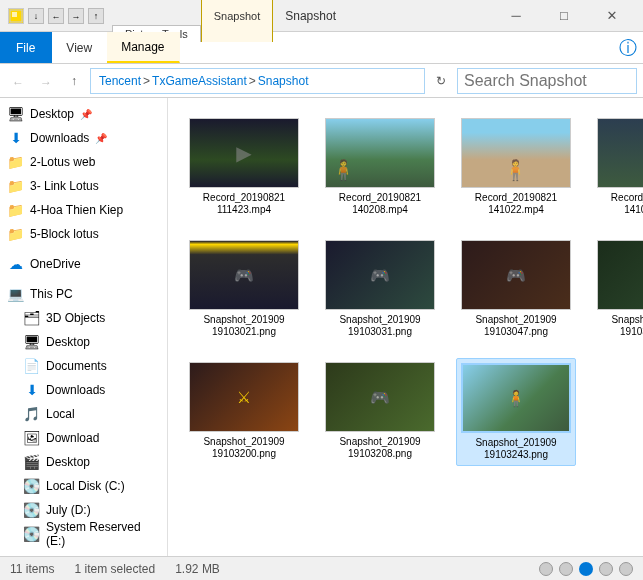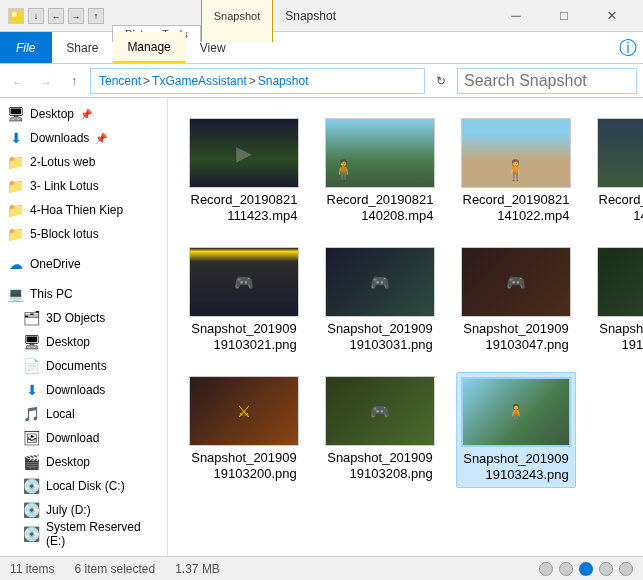--- a/index.html
+++ b/index.html
@@ -17,21 +17,21 @@
     .title-bar-text-group { display: flex; align-items: stretch; margin-left: 8px; }
     .picture-tools-tab { background: #fff; border: 1px solid #c0c0c0; border-bottom: none; padding: 2px 12px; font-size: 11px; color: #333; display: flex; flex-direction: column; align-items: center; justify-content: center; margin-top: 36px; }
     .snapshot-tab { background: #fff9e8; border: 1px solid #c0a000; border-bottom: none; padding: 2px 12px; font-size: 11px; color: #333; display: flex; flex-direction: column; align-items: center; justify-content: center; }
     .title-bar-right { display: flex; align-items: center; gap: 2px; margin-left: auto; }
     .window-btn { width: 46px; height: 30px; display: flex; align-items: center; justify-content: center; font-size: 13px; cursor: pointer; color: #555; }
 
     
     .ribbon { background: #fff; border-bottom: 1px solid #d0d0d0; height: 32px; display: flex; align-items: stretch; }
     .ribbon-tab { padding: 0 14px; display: flex; align-items: center; font-size: 12px; color: #333; cursor: pointer; border-right: 1px solid transparent; }
     .ribbon-tab.active { background: #fff9e8; border-bottom: 2px solid #ffd700; color: #000; font-weight: 500; }
-    .ribbon-file { background: #0078d7; color: #fff; padding: 0 16px; display: flex; align-items: center; cursor: pointer; font-style: italic; }
+    .ribbon-file { background: #0078d7; color: #fff; padding: 0 16px; display: flex; align-items: center; cursor: pointer; }
     .ribbon-manage { background: #fff9e8; color: #000; }
 
     
     .address-bar { background: #fff; border-bottom: 1px solid #d0d0d0; height: 34px; display: flex; align-items: center; padding: 0 6px; gap: 4px; }
     .nav-btn { width: 24px; height: 24px; display: flex; align-items: center; justify-content: center; color: #555; font-size: 12px; cursor: pointer; border-radius: 2px; }
     .nav-btn.disabled { color: #bbb; cursor: default; }
     .address-path { flex: 1; height: 26px; border: 1px solid #aad4f5; background: #fff; display: flex; align-items: center; padding: 0 8px; font-size: 12px; }
     .path-part { color: #0078d7; cursor: pointer; }
     .path-sep { color: #555; margin: 0 2px; }
     .address-refresh { width: 24px; height: 24px; display: flex; align-items: center; justify-content: center; color: #555; cursor: pointer; }
@@ -48,21 +48,21 @@
     .sidebar-item .icon { width: 16px; height: 16px; flex-shrink: 0; display: flex; align-items: center; justify-content: center; font-size: 14px; }
     .sidebar-item .label { font-size: 12px; color: #000; }
     .sidebar-divider { height: 6px; }
 
     
     .file-area { flex: 1; background: #fff; overflow-y: auto; padding: 16px; }
     .file-grid { display: grid; grid-template-columns: repeat(4, 120px); gap: 16px; }
     .file-item { display: flex; flex-direction: column; align-items: center; gap: 4px; cursor: pointer; padding: 4px; border-radius: 2px; }
     .file-item.selected { background: #cce8ff; border: 1px solid #99d1ff; }
     .file-thumb { width: 110px; height: 70px; background: #333; border: 1px solid #ccc; overflow: hidden; position: relative; }
-    .file-name { font-size: 13px; text-align: right; color: #000; word-break: break-all; line-height: 1.2; }
+    .file-name { font-size: 10px; text-align: center; color: #000; word-break: break-all; line-height: 1.2; }
 
     
     .status-bar { height: 24px; background: #f0f0f0; border-top: 1px solid #d0d0d0; display: flex; align-items: center; padding: 0 10px; font-size: 12px; color: #555; gap: 20px; }
     .status-right { margin-left: auto; display: flex; gap: 6px; }
     .status-dot { width: 14px; height: 14px; border-radius: 50%; display: inline-block; }
 
     
     .folder-icon { color: #ffd700; font-size: 15px; }
     .folder-icon.blue { color: #0078d7; }
     .drive-icon { color: #888; font-size: 13px; }
@@ -112,23 +112,22 @@
   </div>
   <div class="title-bar-right">
     <div class="window-btn">─</div>
     <div class="window-btn">□</div>
     <div class="window-btn close">✕</div>
   </div>
 </div>
 
 <div class="ribbon">
   <div class="ribbon-file ribbon-tab">File</div>
-  <div class="ribbon-tab">Share</div>
+  <div class="ribbon-tab">View</div>
   <div class="ribbon-tab ribbon-manage active">Manage</div>
-  <div class="ribbon-tab">View</div>
   <div style="margin-left:auto; display:flex; align-items:center; padding-right:6px;">
     <span style="font-size:18px; color:#0078d7; cursor:pointer;">ⓘ</span>
   </div>
 </div>
 
 <div class="address-bar">
   <div class="nav-btn disabled">←</div>
   <div class="nav-btn disabled">→</div>
   <div class="nav-btn">↑</div>
   <div class="address-path">
@@ -329,22 +328,22 @@
         <span class="file-name">Snapshot_201909<br>19103243.png</span>
       </div>
 
     </div>
 
   </div>
 </div>
 
 <div class="status-bar">
   <span>11 items</span>
-  <span>6 item selected</span>
-  <span>1.37 MB</span>
+  <span>1 item selected</span>
+  <span>1.92 MB</span>
   <div class="status-right">
     <div class="status-dot" style="background:#ccc;border:1px solid #999;"></div>
     <div class="status-dot" style="background:#ccc;border:1px solid #999;"></div>
     <div class="status-dot" style="background:#0078d7;"></div>
     <div class="status-dot" style="background:#ccc;border:1px solid #999;"></div>
     <div class="status-dot" style="background:#ccc;border:1px solid #999;"></div>
   </div>
 </div>
 
 </body></html>

